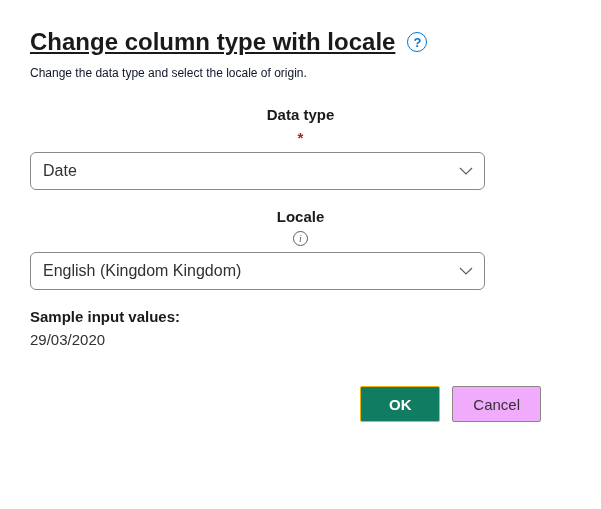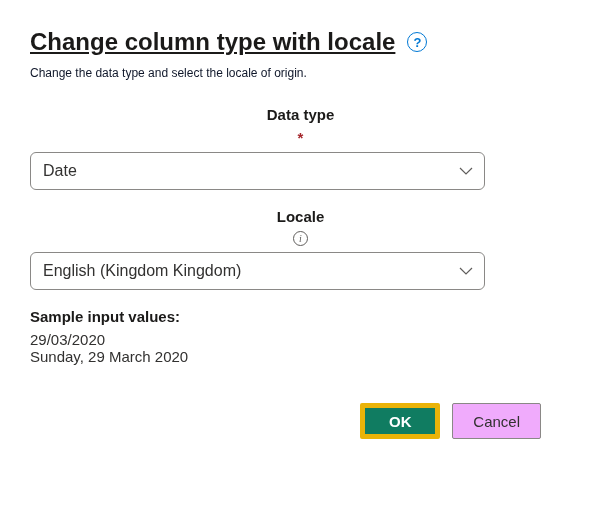--- a/index.html
+++ b/index.html
@@ -138,21 +138,21 @@
       border-radius: 2px;
       cursor: pointer;
       display: inline-flex;
       align-items: center;
       justify-content: center;
       font-family: inherit;
     }
     .btn-primary {
       background: #0f7b5f;
       background: #107c61;
-      border: 5px solid #eab308;
+      border: 1px solid #eab308;
       color: #ffffff;
       font-weight: 600;
     }
     .btn-secondary {
       background: #f0abfc;
       border: 1px solid #8a8886;
       color: #323130;
       font-weight: 400;
     }
   </style>
@@ -193,20 +193,19 @@
           <path d="M2 5 L8 11 L14 5"></path>
         </svg>
     </span>
   </div>
 </div>
 
 <div class="sample-section">
   <div class="sample-label">Sample input values:</div>
   <div class="sample-list">
     <div class="sample-item">29/03/2020</div>
-    <div class="sample-item">Sunday, 29 March 2020</div>
   </div>
 </div>
 
 <div class="button-row">
   <button class="btn btn-primary">OK</button>
   <button class="btn btn-secondary">Cancel</button>
 </div>
 
 </body></html>

